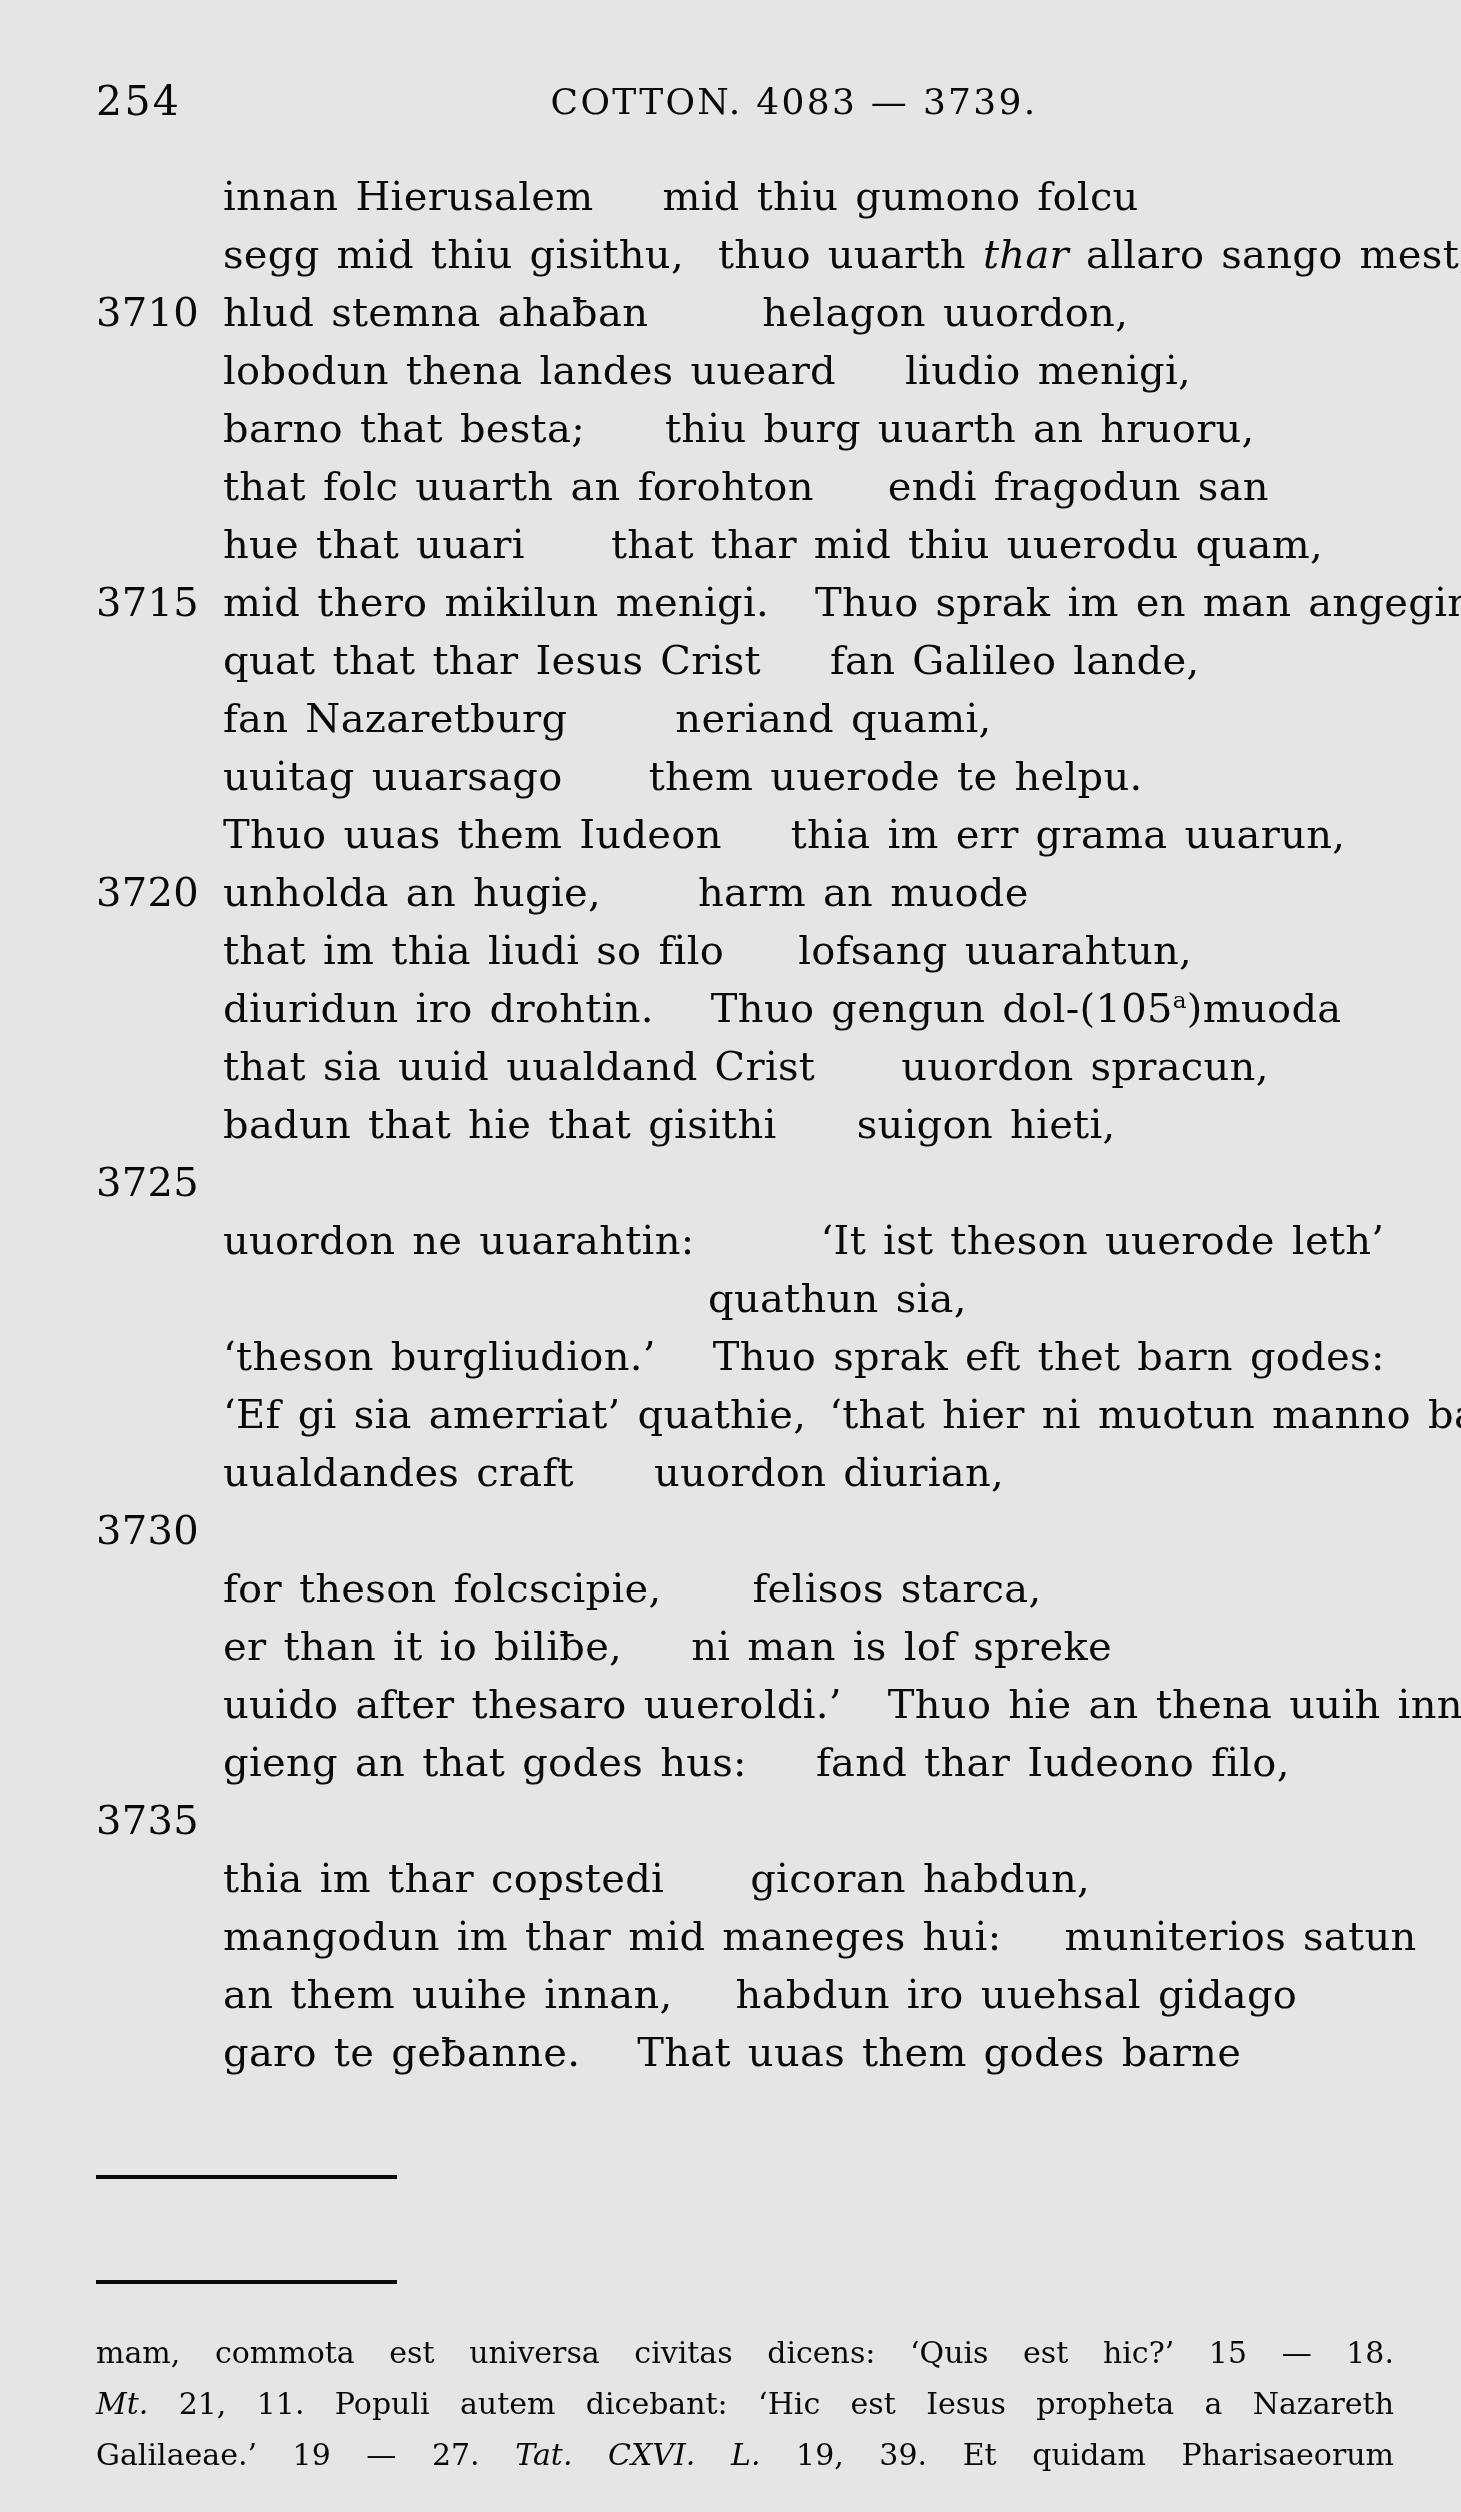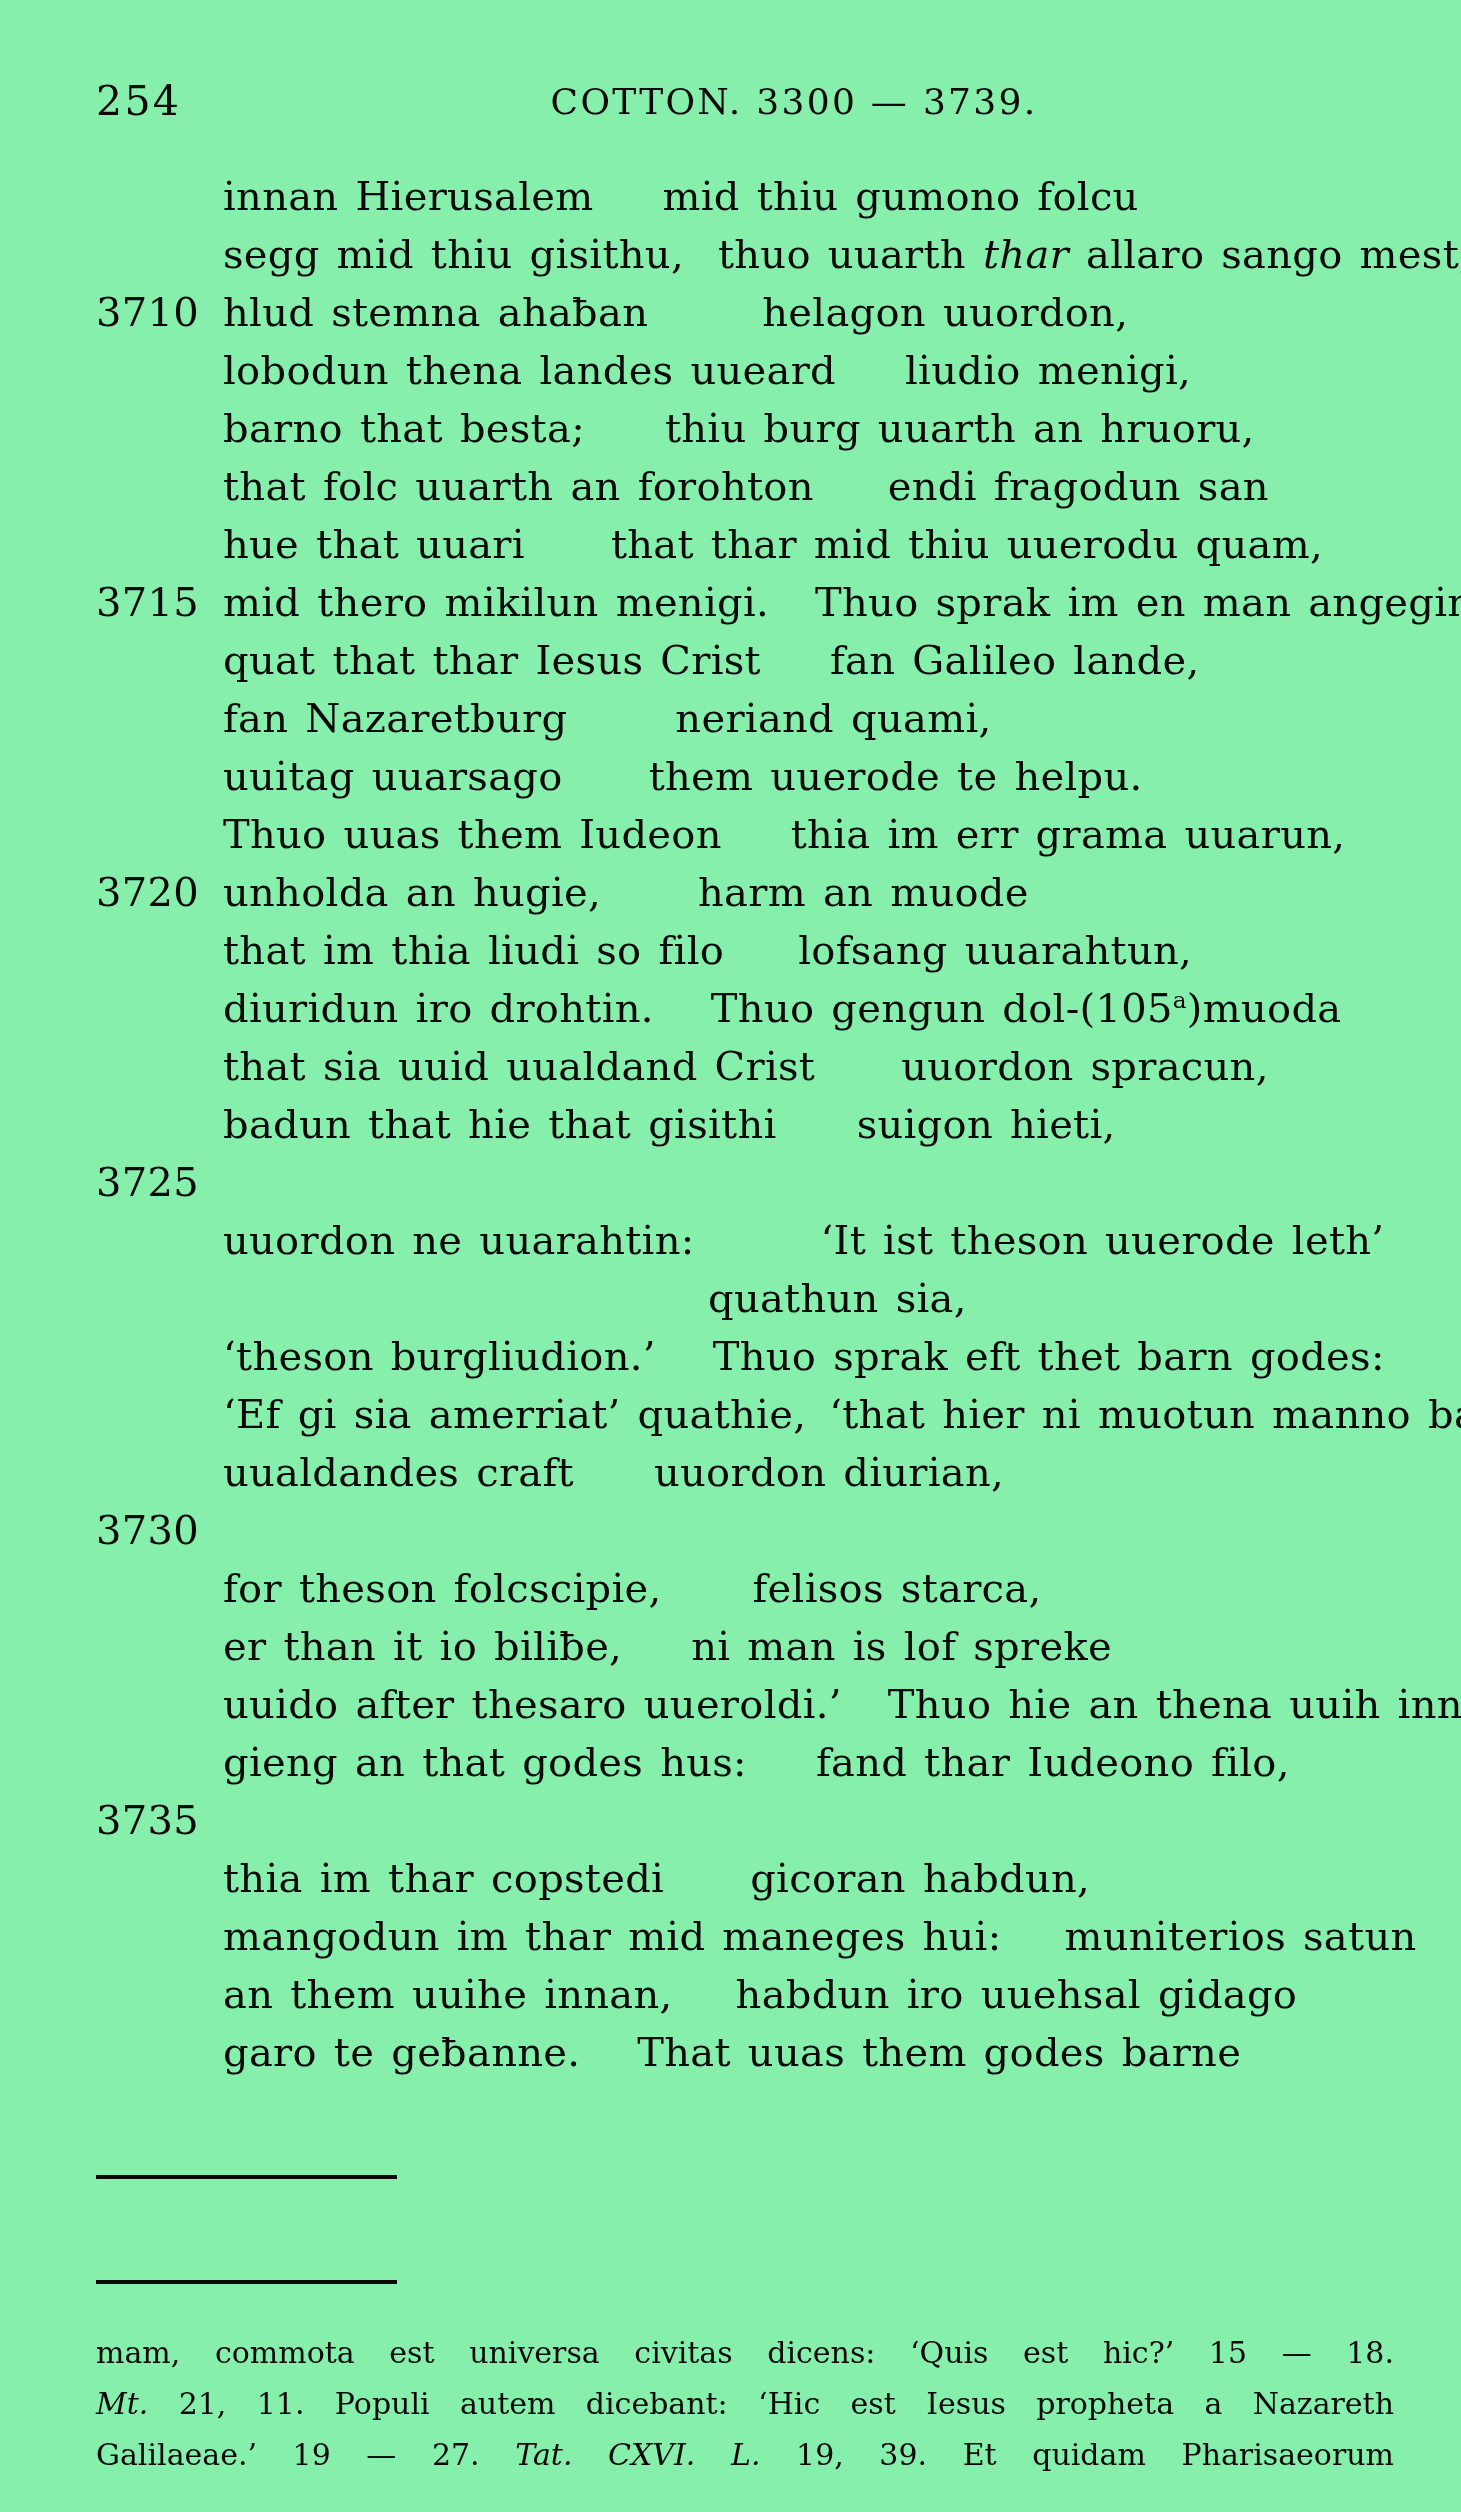--- a/index.html
+++ b/index.html
@@ -1,20 +1,20 @@
 <!DOCTYPE html>
 <html style="font-size:9px"><head>
 <meta charset="utf-8">
 <style>
   html, body { margin: 0; padding: 0; background: #ffffff; }
   #page {
     position: relative;
     width: 1462px;
     height: 2512px;
-    background: #86efac;
+    background: #e5e5e5;
     color: #0a0a0a;
     font-family: "DejaVu Serif", serif;
     overflow: hidden;
   }
   .pagenum {
     position: absolute;
     left: 96px;
     top: 78px;
     font-size: 41px;
     line-height: 46px;
@@ -85,21 +85,21 @@
     text-align: justify;
     text-align-last: justify;
     -moz-text-align-last: justify;
   }
 </style>
 </head>
 <body>
 
 <div id="page">
   <div class="pagenum">254</div>
-  <div class="header">COTTON. 3300 — 3739.</div>
+  <div class="header">COTTON. 4083 — 3739.</div>
 
   <div class="verse" id="verse-lines">
       <div class="vline"><span class="vnum"></span><span class="vtext"><span>innan Hierusalem</span><span class="gap" style="width: 69px;"></span><span>mid thiu gumono folcu</span></span></div>
       <div class="vline"><span class="vnum"></span><span class="vtext"><span>segg mid thiu gisithu,</span><span class="gap" style="width: 34px;"></span><span>thuo uuarth </span><span class="it">thar</span><span> allaro sango mest,</span></span></div>
       <div class="vline"><span class="vnum">3710</span><span class="vtext"><span>hlud stemna ahaƀan</span><span class="gap" style="width: 114px;"></span><span>helagon uuordon,</span></span></div>
       <div class="vline"><span class="vnum"></span><span class="vtext"><span>lobodun thena landes uueard</span><span class="gap" style="width: 69px;"></span><span>liudio menigi,</span></span></div>
       <div class="vline"><span class="vnum"></span><span class="vtext"><span>barno that besta;</span><span class="gap" style="width: 80px;"></span><span>thiu burg uuarth an hruoru,</span></span></div>
       <div class="vline"><span class="vnum"></span><span class="vtext"><span>that folc uuarth an forohton</span><span class="gap" style="width: 74px;"></span><span>endi fragodun san</span></span></div>
       <div class="vline"><span class="vnum"></span><span class="vtext"><span>hue that uuari</span><span class="gap" style="width: 86px;"></span><span>that thar mid thiu uuerodu quam,</span></span></div>
       <div class="vline"><span class="vnum">3715</span><span class="vtext"><span>mid thero mikilun menigi.</span><span class="gap" style="width: 46px;"></span><span>Thuo sprak im en man angegin,</span></span></div>

